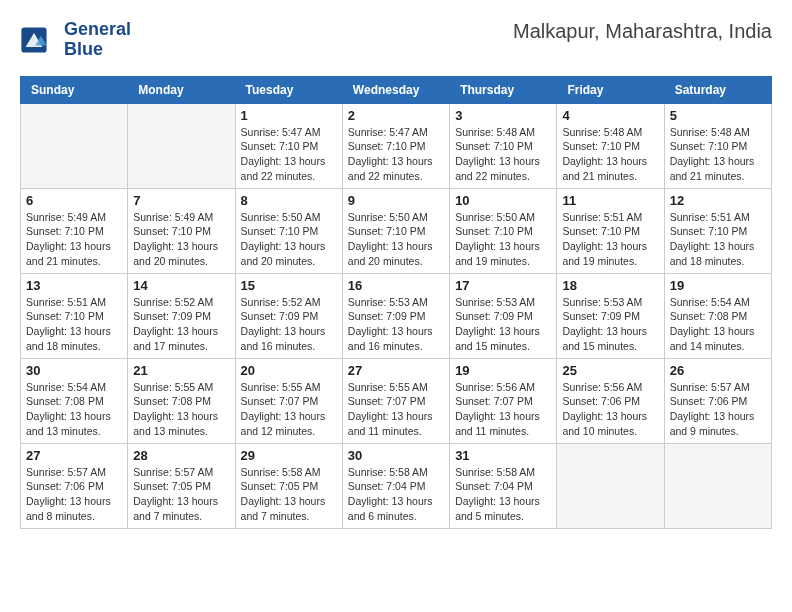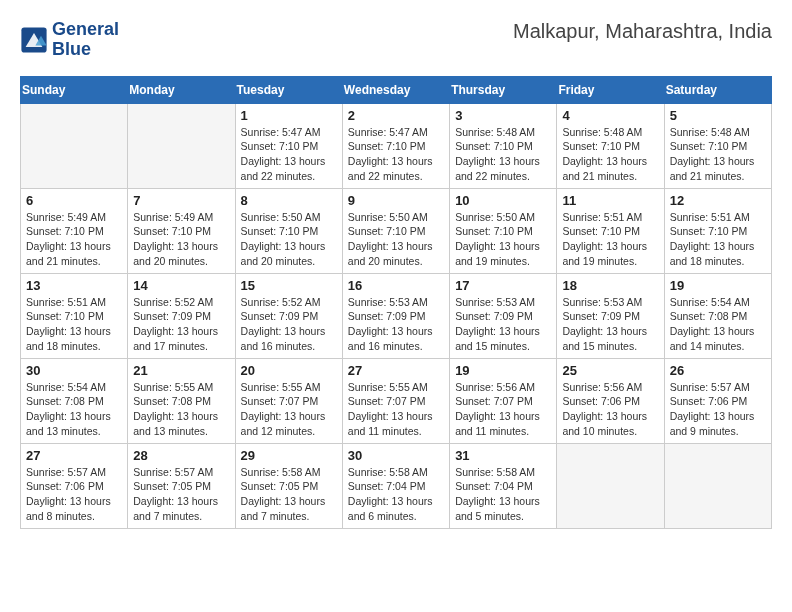--- a/index.html
+++ b/index.html
@@ -12,21 +12,21 @@
     }
     .header-area {
       display: flex;
       justify-content: space-between;
       align-items: flex-start;
       margin-bottom: 16px;
     }
     .logo {
       display: flex;
       align-items: center;
-      gap: 4px;
+      gap: 16px;
     }
     .logo-text {
       font-size: 18px;
       font-weight: bold;
       color: #1a4a8a;
       line-height: 1.1;
     }
     .logo-text span {
       display: block;
     }
@@ -47,21 +47,21 @@
       color: #444;
     }
     .calendar {
       width: 100%;
       border-collapse: collapse;
       font-size: 11px;
     }
     .calendar th {
       background: #2a6cb5;
       color: #fff;
-      padding: 6px 1px;
+      padding: 6px 10px;
       text-align: left;
       font-size: 12px;
       font-weight: bold;
       border: 1px solid #2a6cb5;
     }
     .calendar td {
       border: 1px solid #ccc;
       vertical-align: top;
       padding: 4px 5px;
       width: calc(100% / 7);

